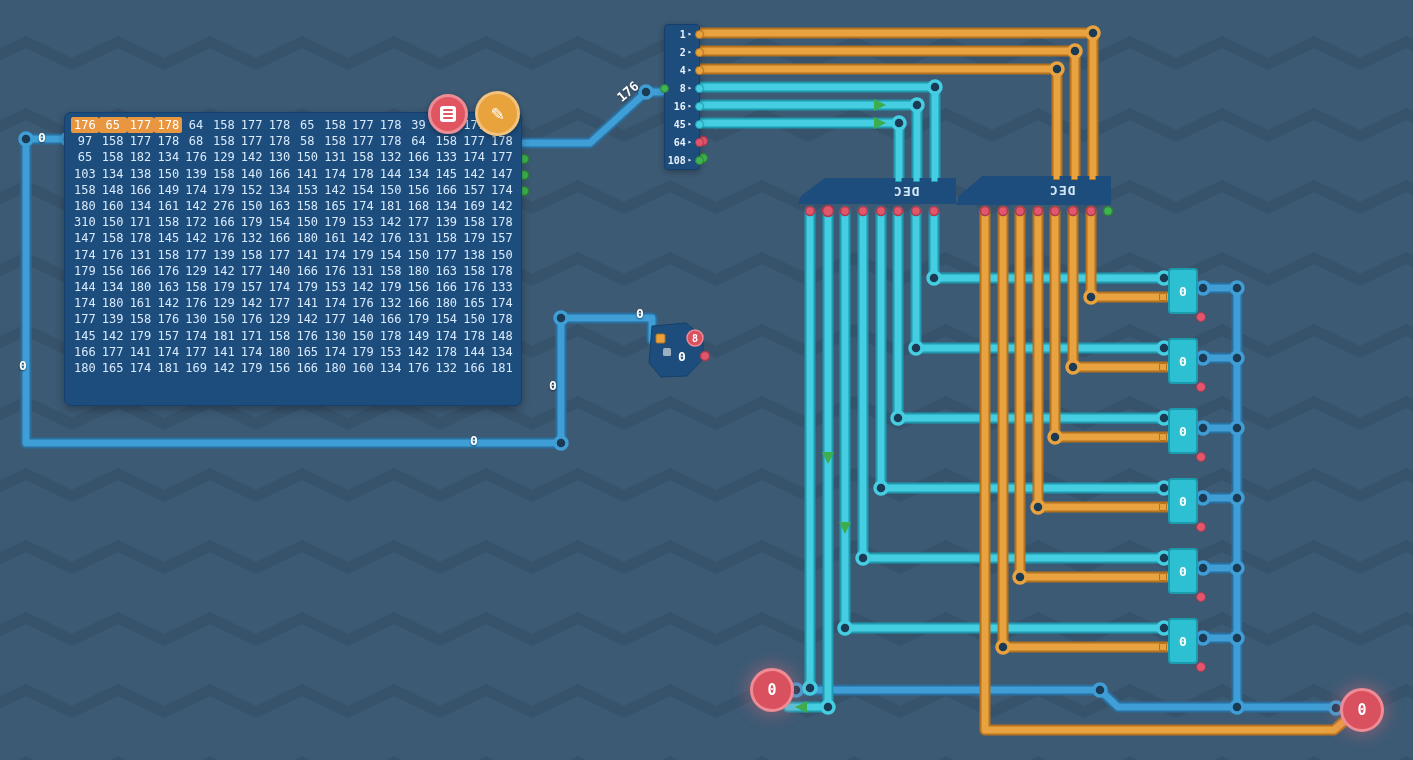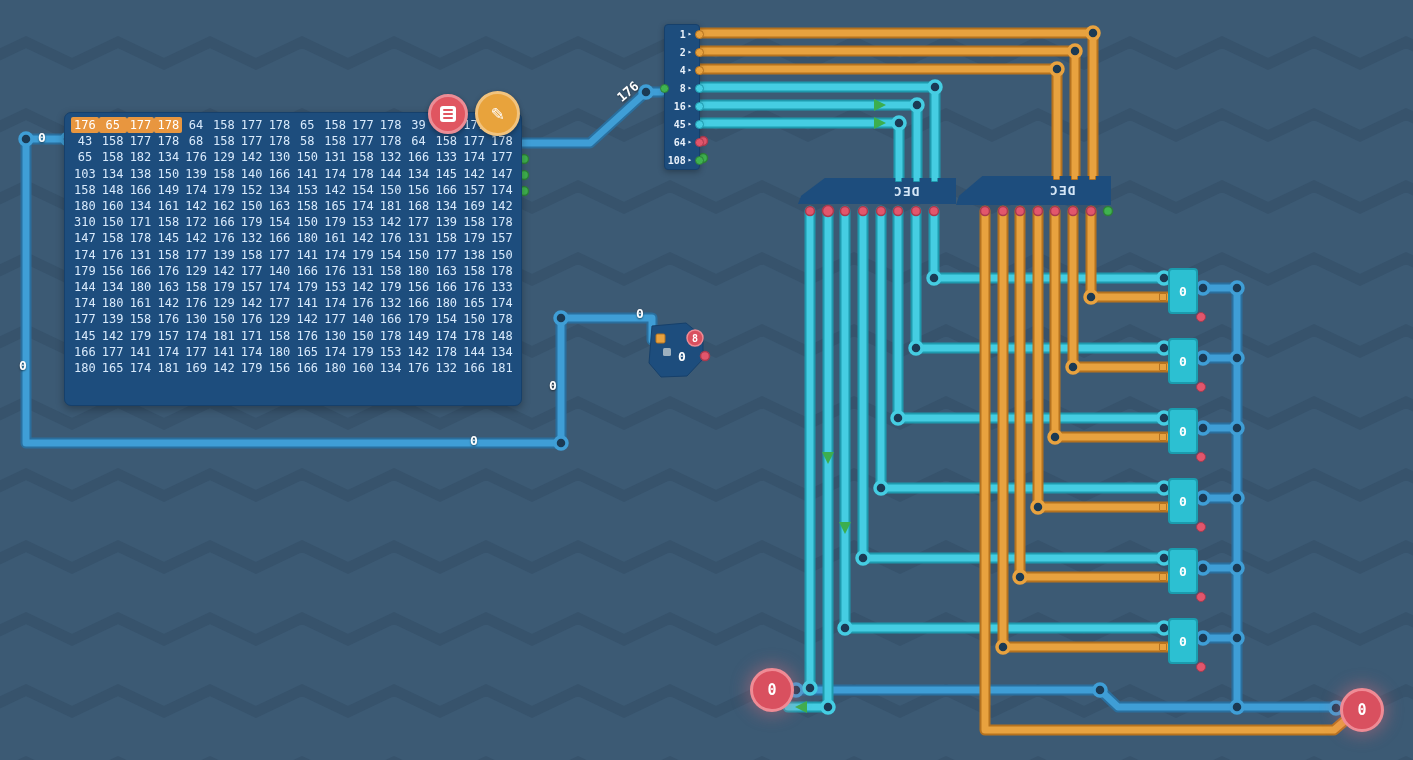--- a/index.html
+++ b/index.html
@@ -288,21 +288,21 @@
           <span class="pnum">65</span>
           <span class="pnum">158</span>
           <span class="pnum">177</span>
           <span class="pnum">178</span>
           <span class="pnum">39</span>
           <span class="pnum">158</span>
           <span class="pnum">177</span>
           <span class="pnum">178</span>
         </div>
         <div class="prow">
-          <span class="pnum">43</span>
+          <span class="pnum">97</span>
           <span class="pnum">158</span>
           <span class="pnum">177</span>
           <span class="pnum">178</span>
           <span class="pnum">68</span>
           <span class="pnum">158</span>
           <span class="pnum">177</span>
           <span class="pnum">178</span>
           <span class="pnum">58</span>
           <span class="pnum">158</span>
           <span class="pnum">177</span>
@@ -365,21 +365,21 @@
           <span class="pnum">166</span>
           <span class="pnum">157</span>
           <span class="pnum">174</span>
         </div>
         <div class="prow">
           <span class="pnum">180</span>
           <span class="pnum">160</span>
           <span class="pnum">134</span>
           <span class="pnum">161</span>
           <span class="pnum">142</span>
-          <span class="pnum">162</span>
+          <span class="pnum">276</span>
           <span class="pnum">150</span>
           <span class="pnum">163</span>
           <span class="pnum">158</span>
           <span class="pnum">165</span>
           <span class="pnum">174</span>
           <span class="pnum">181</span>
           <span class="pnum">168</span>
           <span class="pnum">134</span>
           <span class="pnum">169</span>
           <span class="pnum">142</span>

